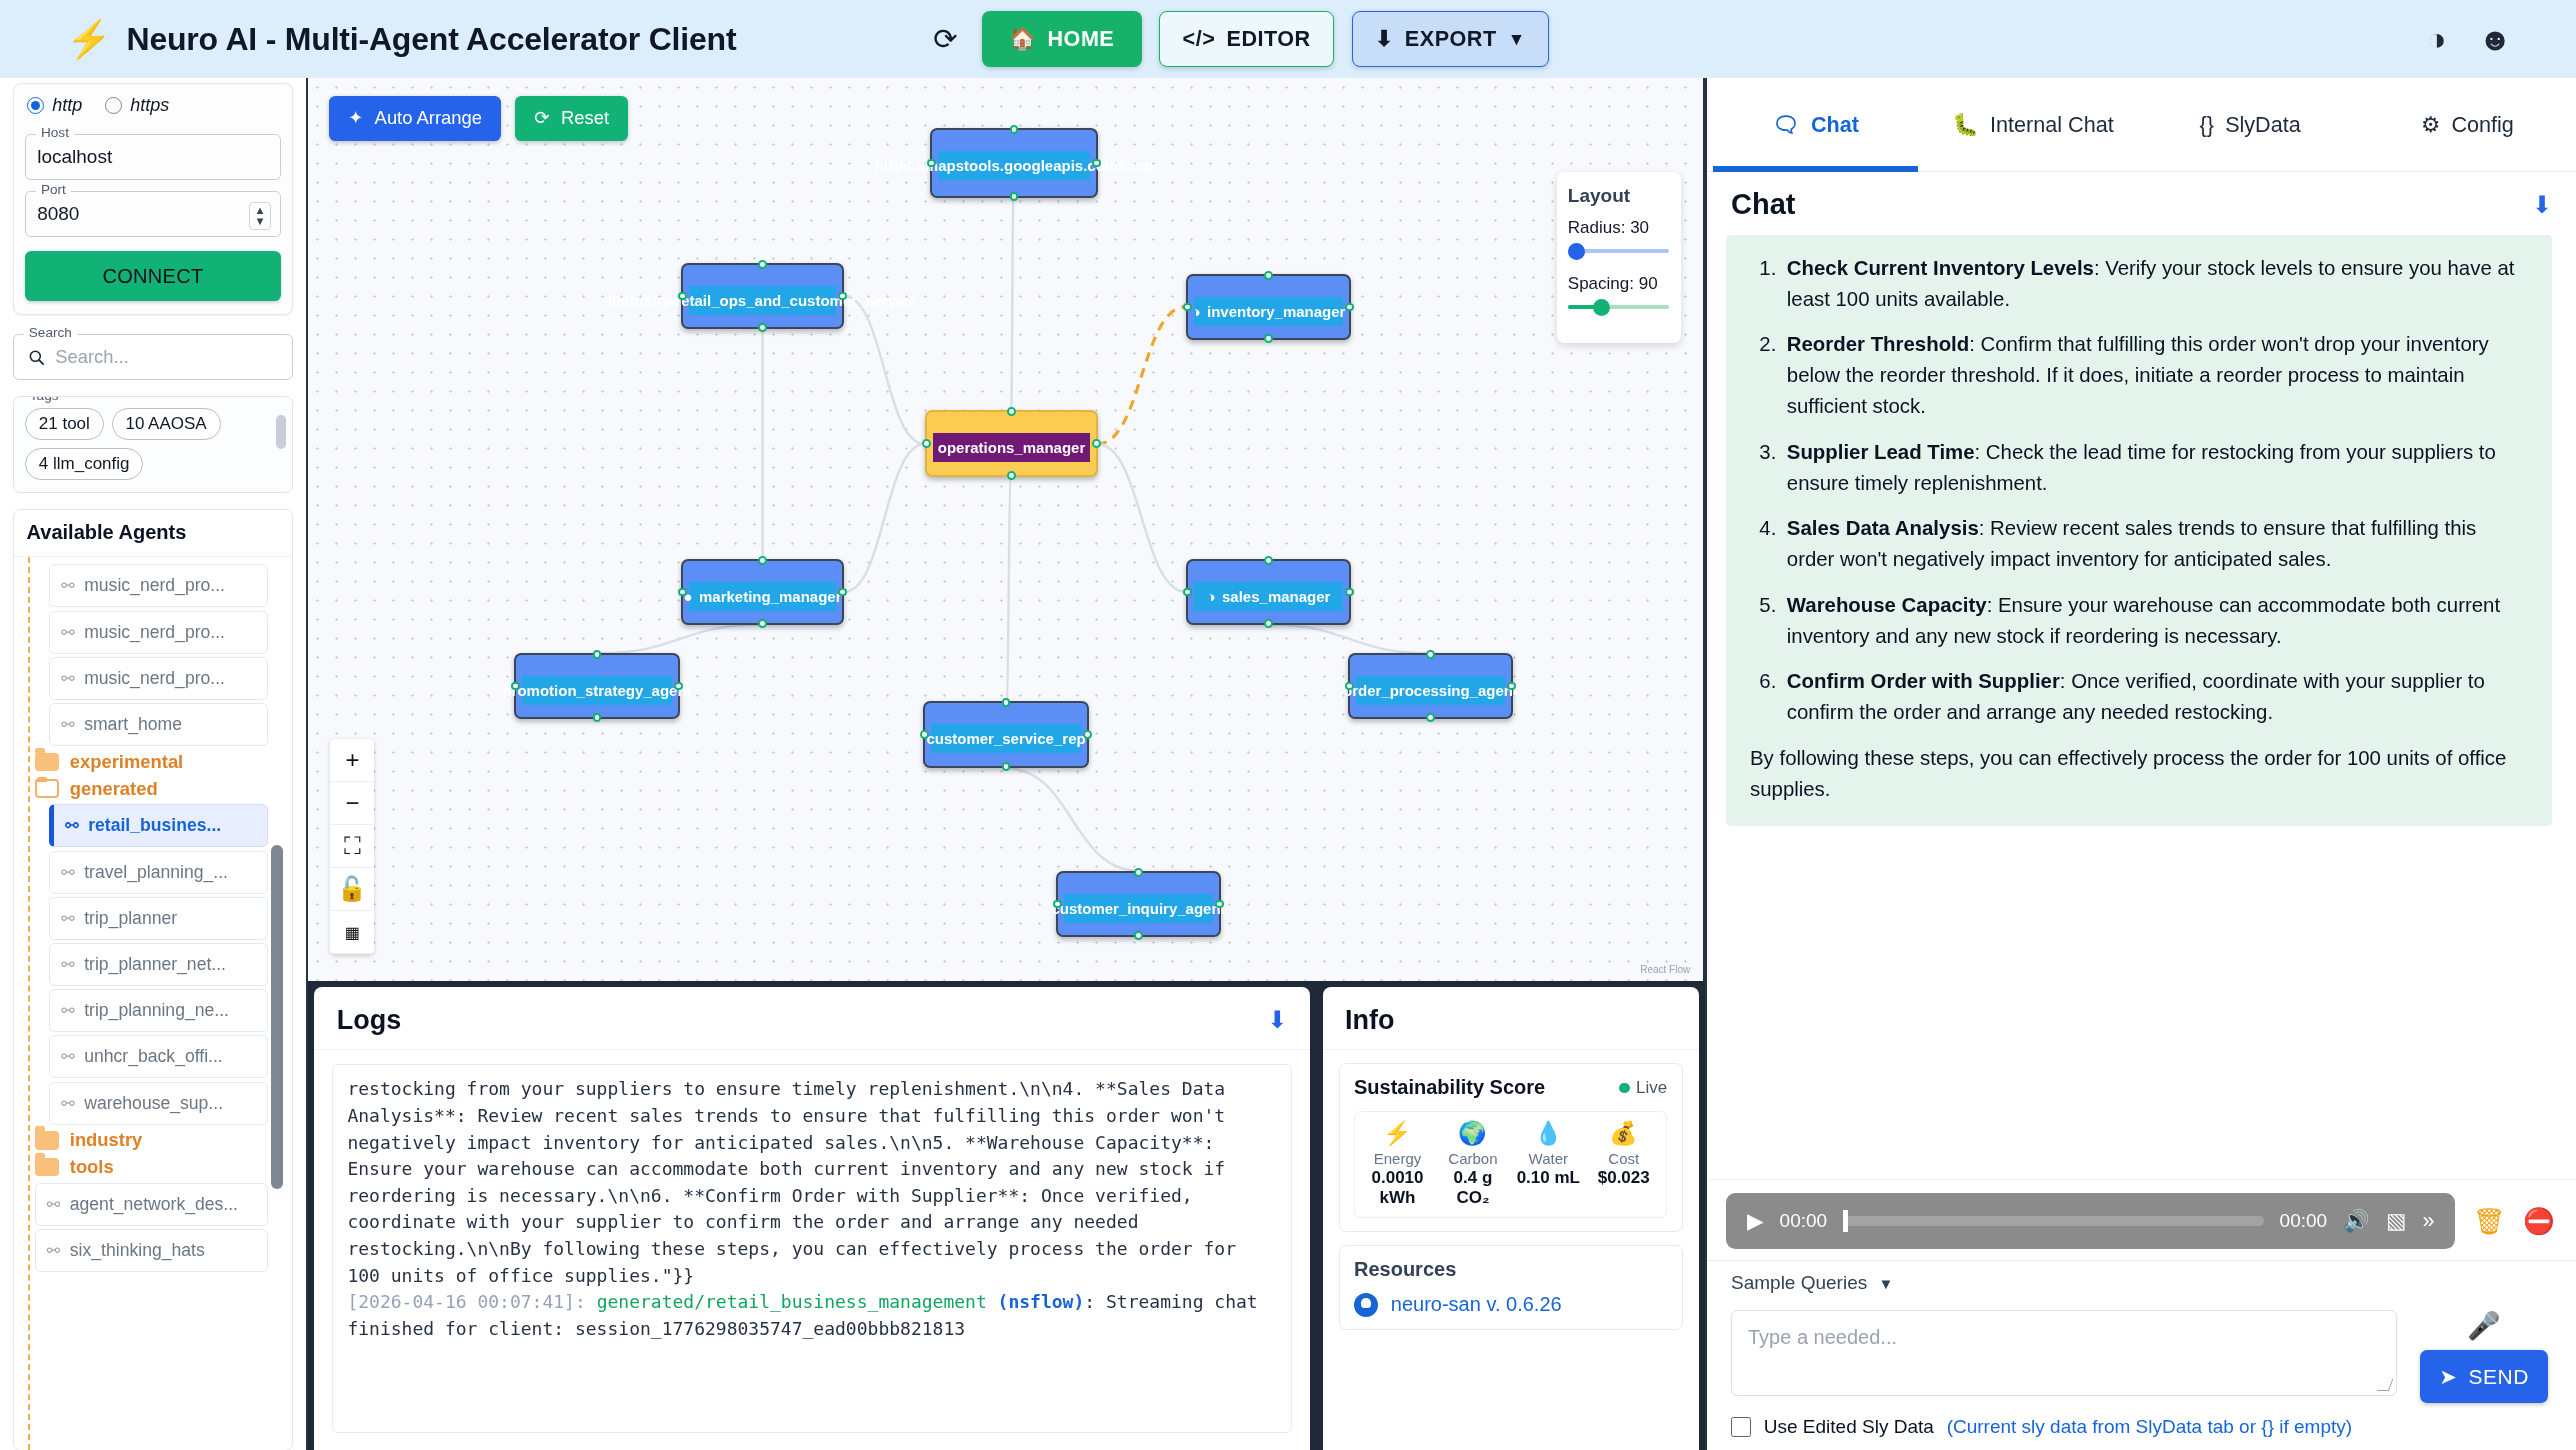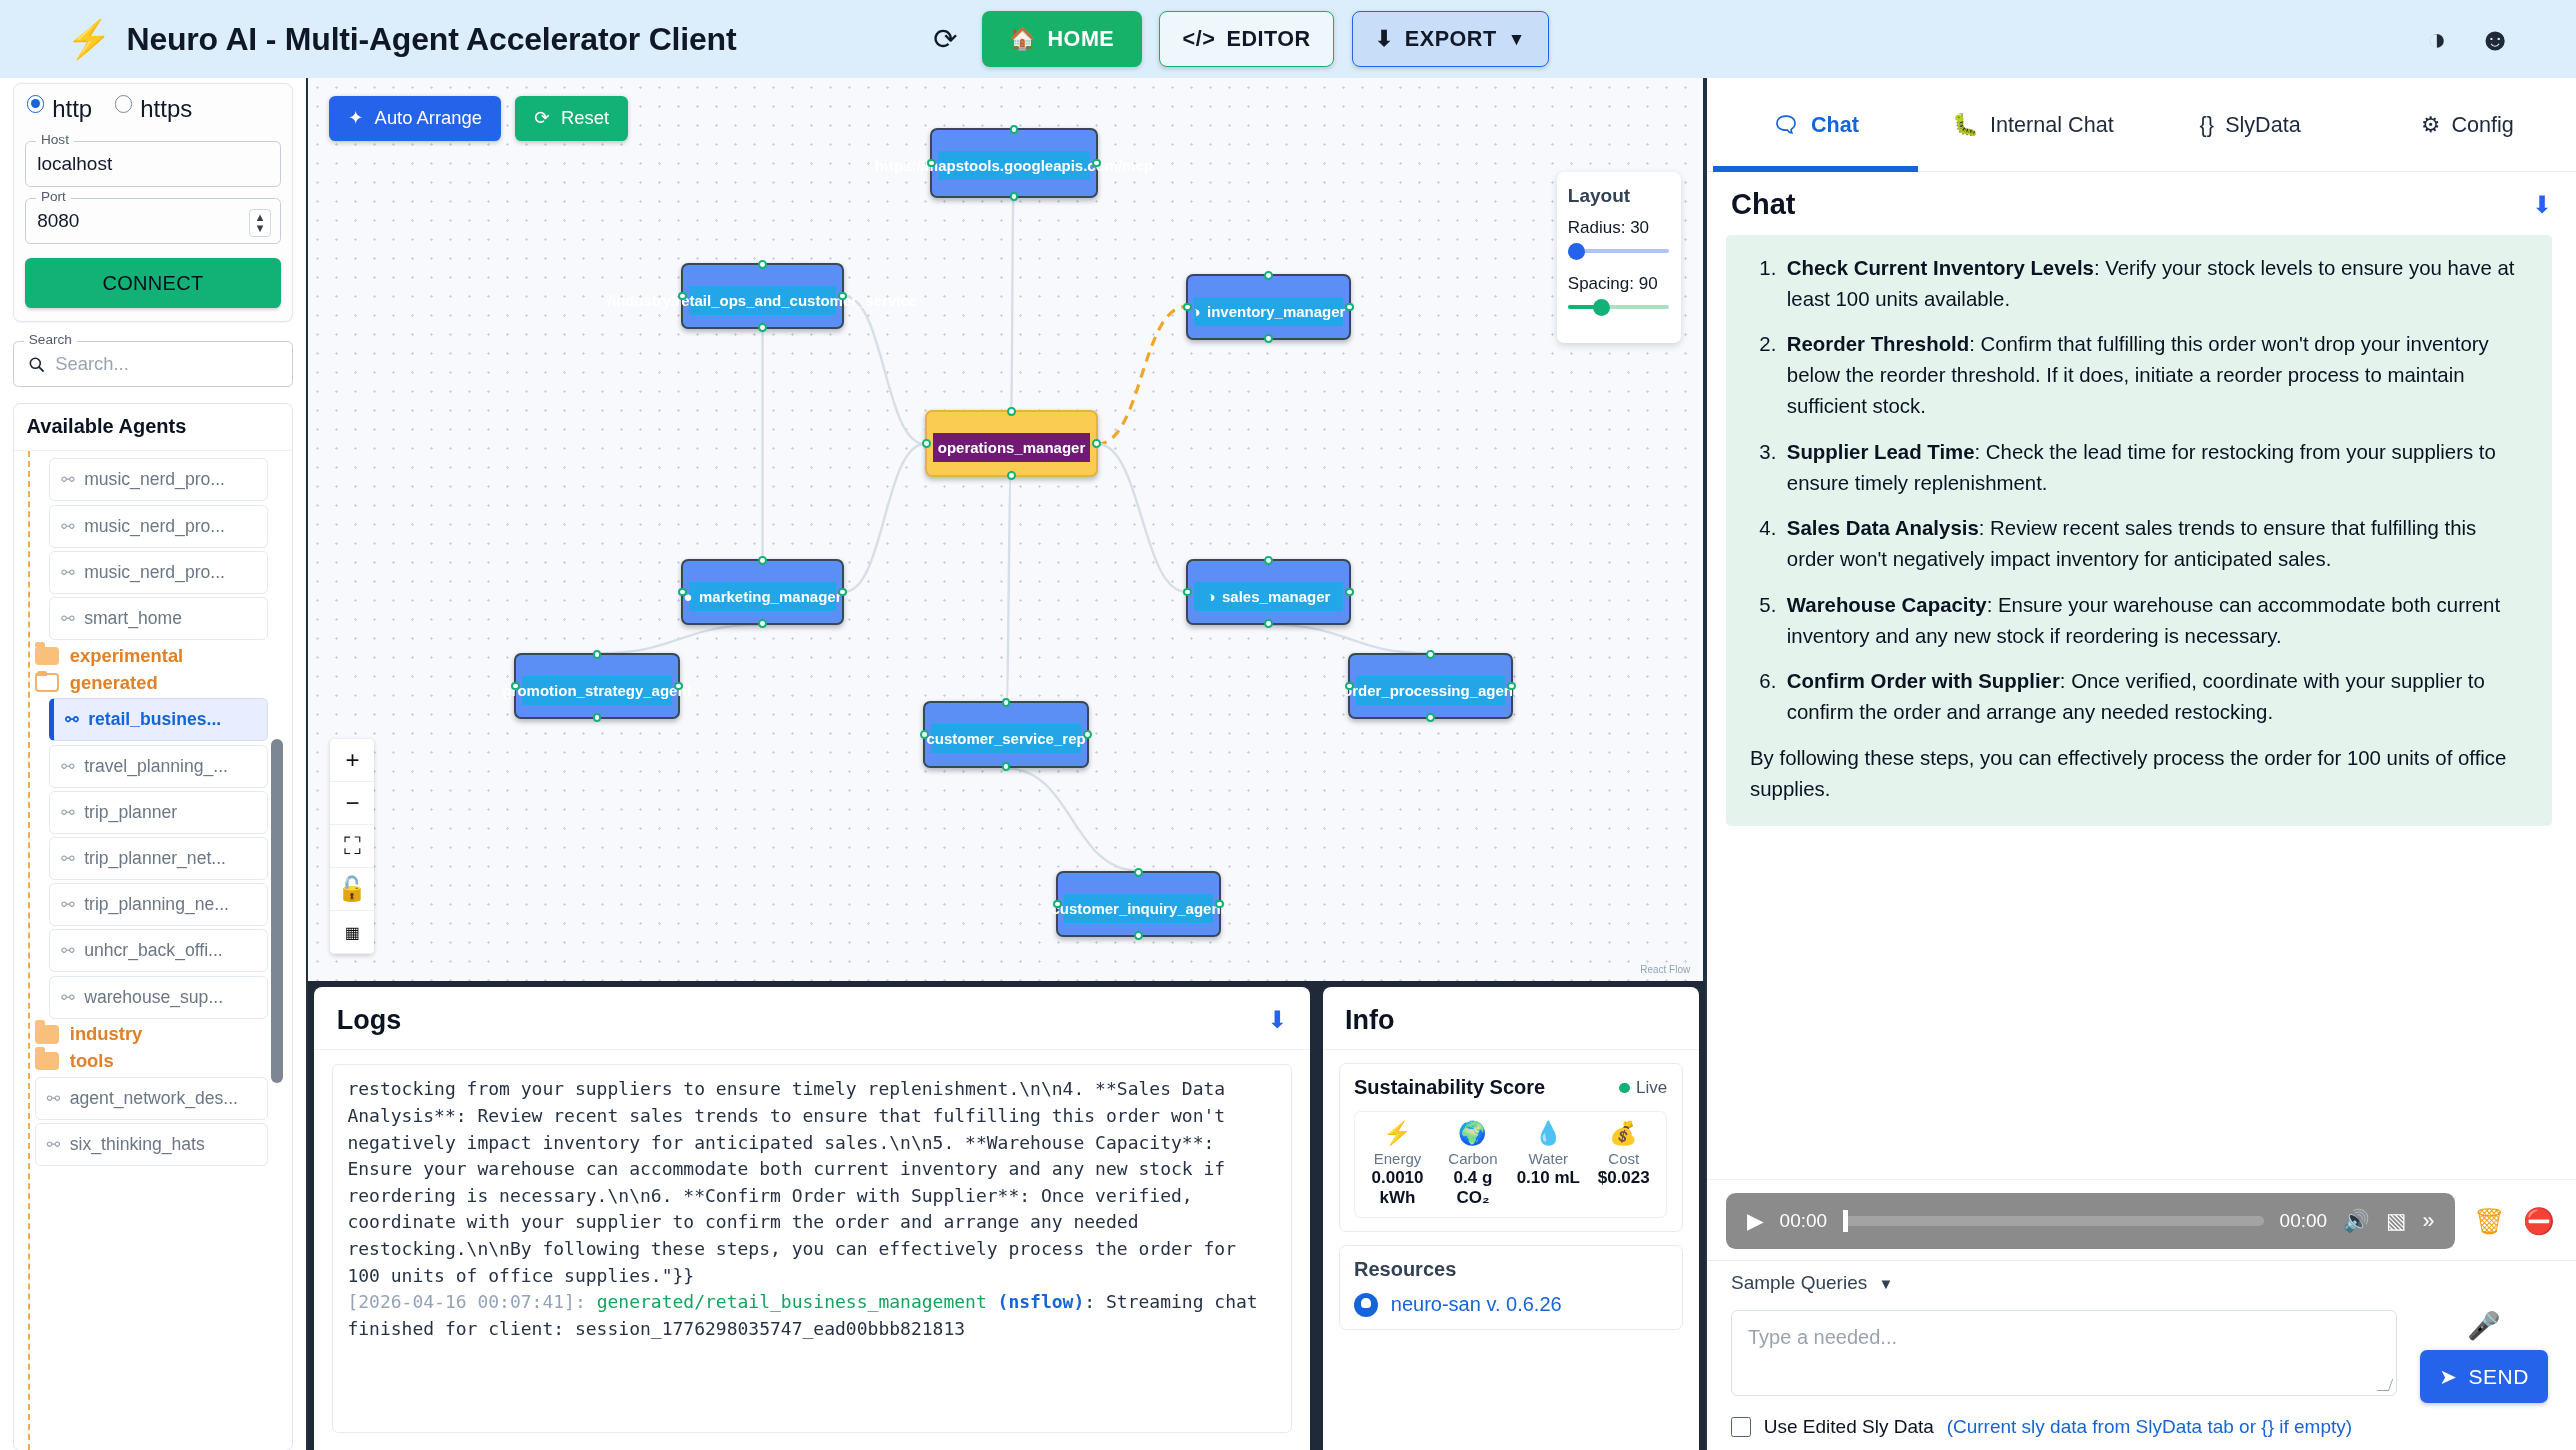--- a/index.html
+++ b/index.html
@@ -42,21 +42,21 @@
     width:308px; flex:0 0 308px; background:#fff; display:flex; flex-direction:column;
     border-right:2.4px solid #243244; min-height:0;
   }
   .sb-head { display:flex; align-items:center; gap:11.2px; padding:19px 16px 11.2px 17.6px; }
   .sb-head .net-ico { width:30px;height:30px; flex:0 0 30px; }
   .sb-title { font-size:22.4px; font-weight:700; color:#0b1221; }
   .card {
     margin:4.8px 12.8px; border:0.8px solid #e3e8ef; border-radius:8px; background:#fdfdfe;
     box-shadow:0 0.8px 1.6px rgba(16,24,40,.05);
   }
-  .proto-row { display:flex; gap:8px; padding:11.2px 12.8px 6.4px; font-size:24px; }
+  .proto-row { display:flex; align-items:center; gap:8px; padding:11.2px 12.8px 6.4px; font-size:18px;font-style:italic; }
   .radio { width:17.6px;height:17.6px;border-radius:50%;border:1.6px solid #1565d8; display:inline-block; position:relative; flex:0 0 17.6px;}
   .radio.on::after{content:"";position:absolute;inset:3.2px;border-radius:50%;background:#1565d8;}
   .radio.off{border-color:#7b8794;}
   .proto-lab{ margin-right:14.4px; color:#111827;}
   .field { position:relative; margin:11.2px 11.2px 0; }
   .field > .lg {
     position:absolute; top:-8.8px; left:11.2px; background:#fdfdfe; padding:0 4.8px;
     font-size:13.6px; color:#505c6e;
   }
   .field input {
@@ -281,20 +281,29 @@
         <span class="lg">Search</span>
         <div class="search-box">
           <svg width="19" height="19" viewBox="0 0 24 24">
             <circle cx="10.5" cy="10.5" r="6.3" fill="none" stroke="#1f2937" stroke-width="2"></circle>
             <line x1="15" y1="15" x2="21" y2="21" stroke="#1f2937" stroke-width="2.4"></line>
           </svg>
           <span class="ph">Search...</span>
         </div>
       </div>
 
+      <div class="tags-wrap">
+        <span class="lg">Tags</span>
+        <div class="chips">
+          <span class="chip">21 tool</span>
+          <span class="chip">10 AAOSA</span>
+          <span class="chip">4 llm_config</span>
+        </div>
+        <span class="tag-scroll"></span>
+      </div>
 
       <div class="agents-card">
         <div class="agents-title">Available Agents</div>
         <div class="agents-list" id="agents-list">
           <span class="dashed"></span>
         <div class="ag-item">
               <span class="tico">⚯</span>
               <span>music_nerd_pro...</span>
             </div>
             <div class="ag-item">

